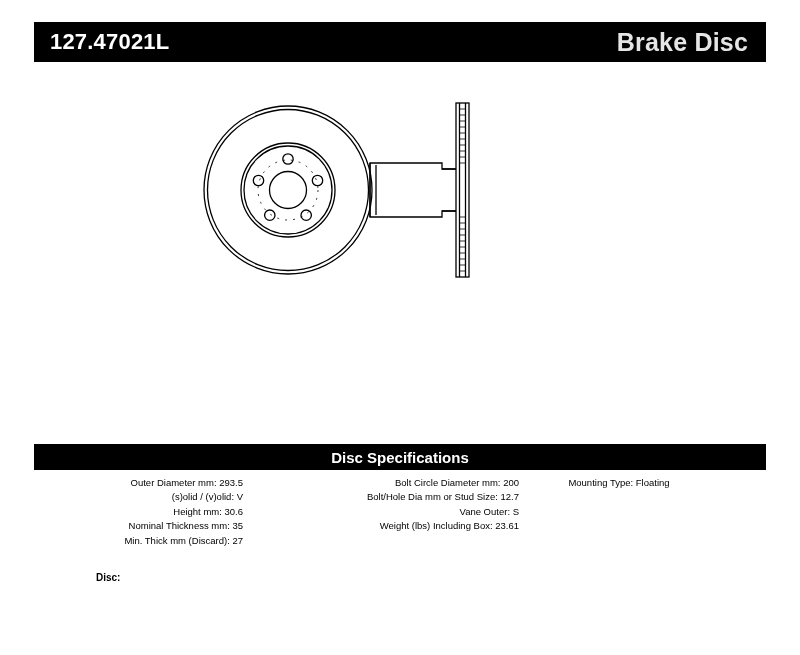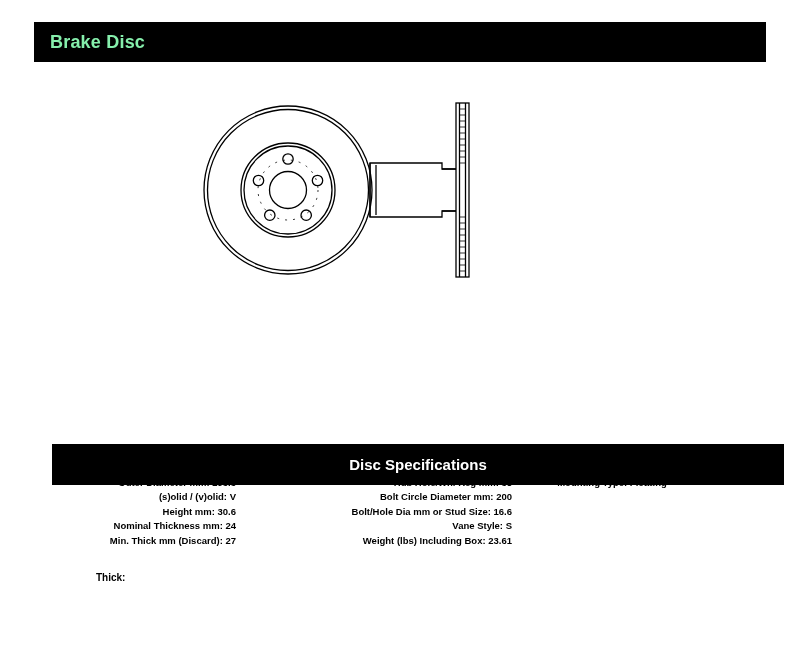--- a/index.html
+++ b/index.html
@@ -39,63 +39,63 @@
     padding: 0 18px 0 16px;
   }
   .header-part {
     color: #ffffff;
     font-size: 22px;
     font-weight: bold;
     letter-spacing: 0.2px;
     line-height: 1;
   }
   .header-title {
-    color: #86efac;
-    font-size: 18px;
+    color: #e5e5e5;
+    font-size: 25px;
     font-weight: bold;
     letter-spacing: 0.2px;
     line-height: 1;
   }
 
   
   .drawing {
     position: absolute;
     left: 180px;
     top: 85px;
     width: 380px;
     height: 210px;
   }
 
   
   .spec-bar {
     position: absolute;
-    left: 52px;
+    left: 34px;
     top: 444px;
     width: 732px;
-    height: 41px;
+    height: 26px;
     background: #000000;
     display: flex;
     align-items: center;
     justify-content: center;
   }
   .spec-bar-title {
     color: #ffffff;
     font-size: 15px;
     font-weight: bold;
     line-height: 1;
   }
 
   
   .specs {
     position: absolute;
-    left: 36px;
+    left: 43px;
     top: 476px;
     width: 732px;
     font-size: 9.5px;
-    font-weight: bold;
+    font-weight: normal;
   }
   .spec-cols {
     display: flex;
     align-items: flex-start;
   }
   .col-a {
     width: 200px;
     text-align: right;
   }
   .col-b {
@@ -120,20 +120,21 @@
     font-size: 10px;
     font-weight: bold;
   }
 </style>
 </head>
 <body>
 
 <div class="page">
 
   <div class="header-bar">
+    <span class="header-part">127.47021L</span>
     <span class="header-title">Brake Disc</span>
   </div>
 
   <div class="drawing">
     <svg width="380" height="210" viewBox="0 0 380 210">
       <g fill="none" stroke="#000000" stroke-width="1.3">
 
         <g>
           <circle cx="108" cy="105" r="84"></circle>
           <circle cx="108" cy="105" r="80.5"></circle>
@@ -192,31 +193,30 @@
   <div class="spec-bar">
     <span class="spec-bar-title">Disc Specifications</span>
   </div>
 
   <div class="specs">
     <div class="spec-cols">
       <div class="col-a">
         <div class="spec-line">Outer Diameter mm: 293.5</div>
         <div class="spec-line">(s)olid / (v)olid: V</div>
         <div class="spec-line">Height mm: 30.6</div>
-        <div class="spec-line">Nominal Thickness mm: 24</div>
+        <div class="spec-line">Nominal Thickness mm: 35</div>
         <div class="spec-line">Min. Thick mm (Discard): 27</div>
       </div>
       <div class="col-b">
-        <div class="spec-line">Hub Hole/Whl Reg mm: 58</div>
         <div class="spec-line">Bolt Circle Diameter mm: 200</div>
-        <div class="spec-line">Bolt/Hole Dia mm or Stud Size: 16.6</div>
-        <div class="spec-line">Vane Style: S</div>
+        <div class="spec-line">Bolt/Hole Dia mm or Stud Size: 12.7</div>
+        <div class="spec-line">Vane Outer: S</div>
         <div class="spec-line">Weight (lbs) Including Box: 23.61</div>
       </div>
       <div class="col-c">
         <div class="spec-line">Mounting Type: Floating</div>
       </div>
     </div>
   </div>
 
-  <div class="note">Thick:</div>
+  <div class="note">Disc:</div>
 
 </div>
 
 </body></html>

